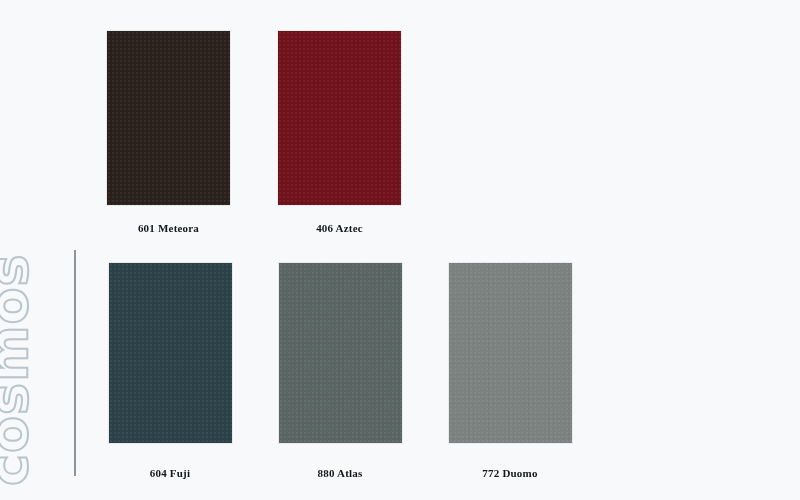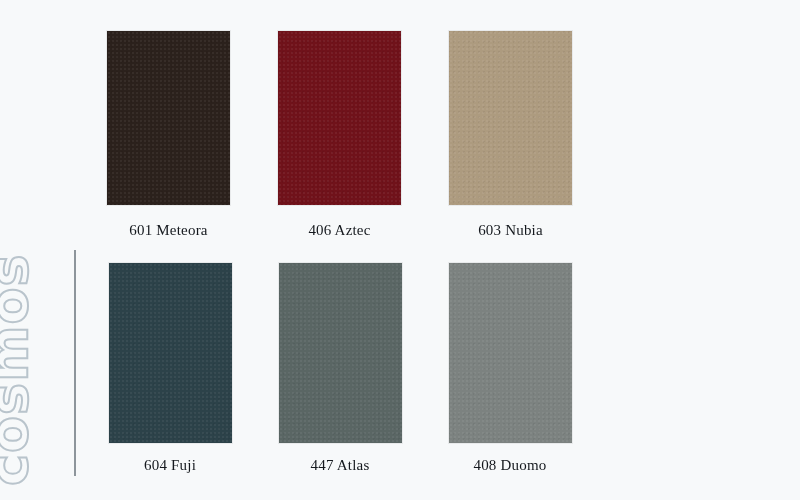--- a/index.html
+++ b/index.html
@@ -107,27 +107,27 @@
       radial-gradient(rgba(255,255,255,0.055) 1px, transparent 1px),
       radial-gradient(rgba(0,0,0,0.055) 1px, transparent 1px);
     background-size: 4px 4px, 5px 5px;
     background-position: 0 0, 2px 3px;
     pointer-events: none;
   }
 
   .caption {
     margin-top: 17px;
     font-family: "Liberation Serif", serif;
-    font-weight: normal;
-    font-size: 15px;
+    font-weight: bold;
+    font-size: 11px;
     color: #14181d;
     white-space: nowrap;
     letter-spacing: .2px;
   }
-  .row-bottom .caption { margin-top: 14px; }
+  .row-bottom .caption { margin-top: 24px; }
 </style>
 </head>
 <body style="background: rgb(247, 249, 250);">
 
 <div id="page" style="background: rgb(247, 249, 250);">
 
   <div class="watermark-zone">
     <span class="wm wm-back">cosmos</span>
     <span class="wm wm-front">cosmos</span>
   </div>
@@ -135,34 +135,30 @@
 
   <div class="row row-top">
     <div class="cell">
       <div class="chip" style="background-color: rgb(43, 33, 28);"></div>
       <div class="caption">601 Meteora</div>
     </div>
     <div class="cell">
       <div class="chip" style="background-color: rgb(112, 18, 26);"></div>
       <div class="caption">406 Aztec</div>
     </div>
-    <div class="cell">
-      <div class="chip" style="background-color: rgb(173, 155, 127);"></div>
-      <div class="caption">603 Nubia</div>
-    </div>
   </div>
 
   <div class="row row-bottom">
     <div class="cell">
       <div class="chip" style="background-color: rgb(44, 66, 73);"></div>
       <div class="caption">604 Fuji</div>
     </div>
     <div class="cell">
       <div class="chip" style="background-color: rgb(90, 102, 100);"></div>
-      <div class="caption">447 Atlas</div>
+      <div class="caption">880 Atlas</div>
     </div>
     <div class="cell">
       <div class="chip" style="background-color: rgb(124, 130, 128);"></div>
-      <div class="caption">408 Duomo</div>
+      <div class="caption">772 Duomo</div>
     </div>
   </div>
 
 </div>
 
 </body></html>

